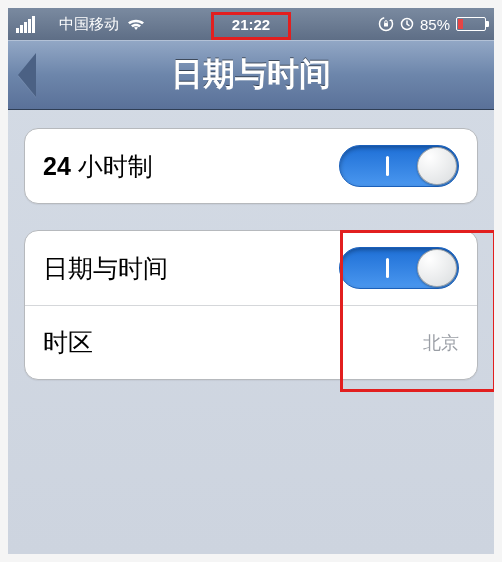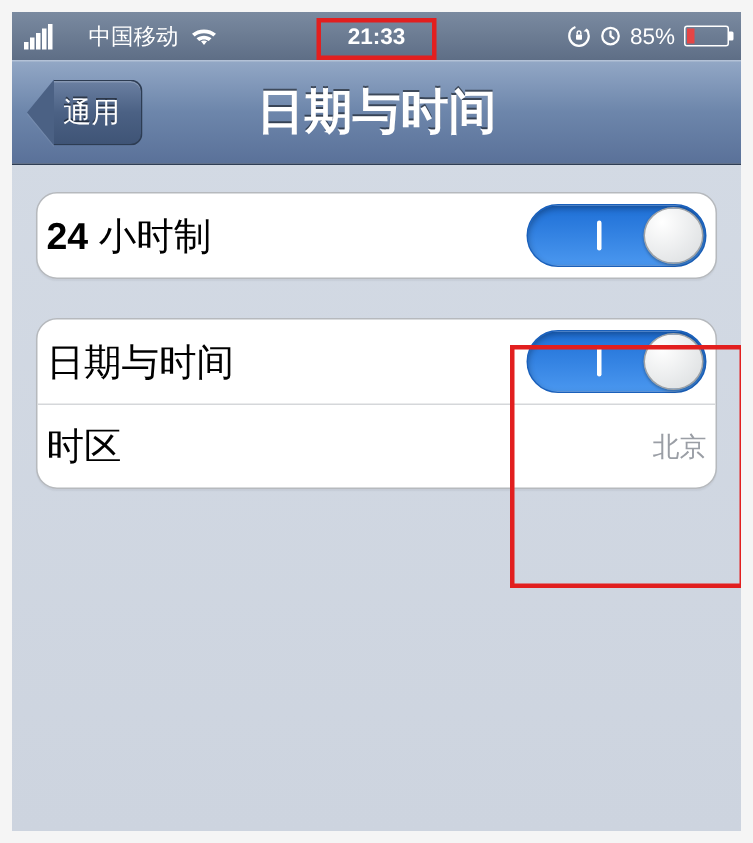--- a/index.html
+++ b/index.html
@@ -133,22 +133,22 @@
     background: #fff;
     border: 1px solid #b6b9bd;
     border-radius: 14px;
     overflow: hidden;
     margin-bottom: 26px;
     box-shadow: 0 1px 1px rgba(0,0,0,0.05);
   }
   .row {
     display: flex;
     align-items: center;
-    height: 56px;
-    padding: 0 6px;
+    height: 74px;
+    padding: 0 18px;
     border-top: 1px solid #d5d7da;
     position: relative;
   }
   .row:first-child { border-top: none; }
   .row-label {
     font-size: 25px;
     color: #000;
     font-weight: 500;
   }
   .row-label .bold { font-weight: 700; }
@@ -220,21 +220,21 @@
           <span></span>
           <span></span>
           <span></span>
           <span></span>
       </div>
       <span class="carrier">中国移动</span>
       <svg class="wifi" width="18" height="14" viewBox="0 0 18 14">
         <path d="M9 13 L11 10.5 C10 9.8 8 9.8 7 10.5 Z M4 8.5 C6.8 6.2 11.2 6.2 14 8.5 L12.2 10.3 C10.4 8.9 7.6 8.9 5.8 10.3 Z M1 5.5 C5.4 1.7 12.6 1.7 17 5.5 L15.2 7.3 C11.8 4.4 6.2 4.4 2.8 7.3 Z" fill="#fff"></path>
       </svg>
     </div>
-    <div class="status-center">21:33</div>
+    <div class="status-center">21:22</div>
     <div class="status-right">
       <svg class="lock-rot" width="16" height="16" viewBox="0 0 16 16">
         <circle cx="8" cy="8" r="6.5" fill="none" stroke="#fff" stroke-width="1.5" stroke-dasharray="28 8"></circle>
         <path d="M13 3 L15 5 L11 5 Z" fill="#fff"></path>
         <rect x="6" y="7" width="4" height="3.5" rx="0.5" fill="#fff"></rect>
         <path d="M6.8 7 V5.8 a1.2 1.2 0 0 1 2.4 0 V7" fill="none" stroke="#fff" stroke-width="1"></path>
       </svg>
       <svg class="clock-ico" width="14" height="14" viewBox="0 0 14 14">
         <circle cx="7" cy="7" r="5.5" fill="none" stroke="#fff" stroke-width="1.5"></circle>
         <path d="M7 4 V7 L9 8.5" stroke="#fff" stroke-width="1.5" fill="none" stroke-linecap="round"></path>
@@ -242,23 +242,20 @@
       <span>85%</span>
       <span class="battery">
           <span class="fill"></span>
         </span>
     </div>
   </div>
 
   <div class="nav-bar">
     <div class="back-btn">
       <div class="arrow"></div>
-      <div class="body">
-          <span>通用</span>
-        </div>
     </div>
     <div class="nav-title">日期与时间</div>
   </div>
 
   <div class="content">
 
     <div class="group">
       <div class="row">
         <div class="row-label">
           <span class="bold">24</span><span> 小时制</span>

